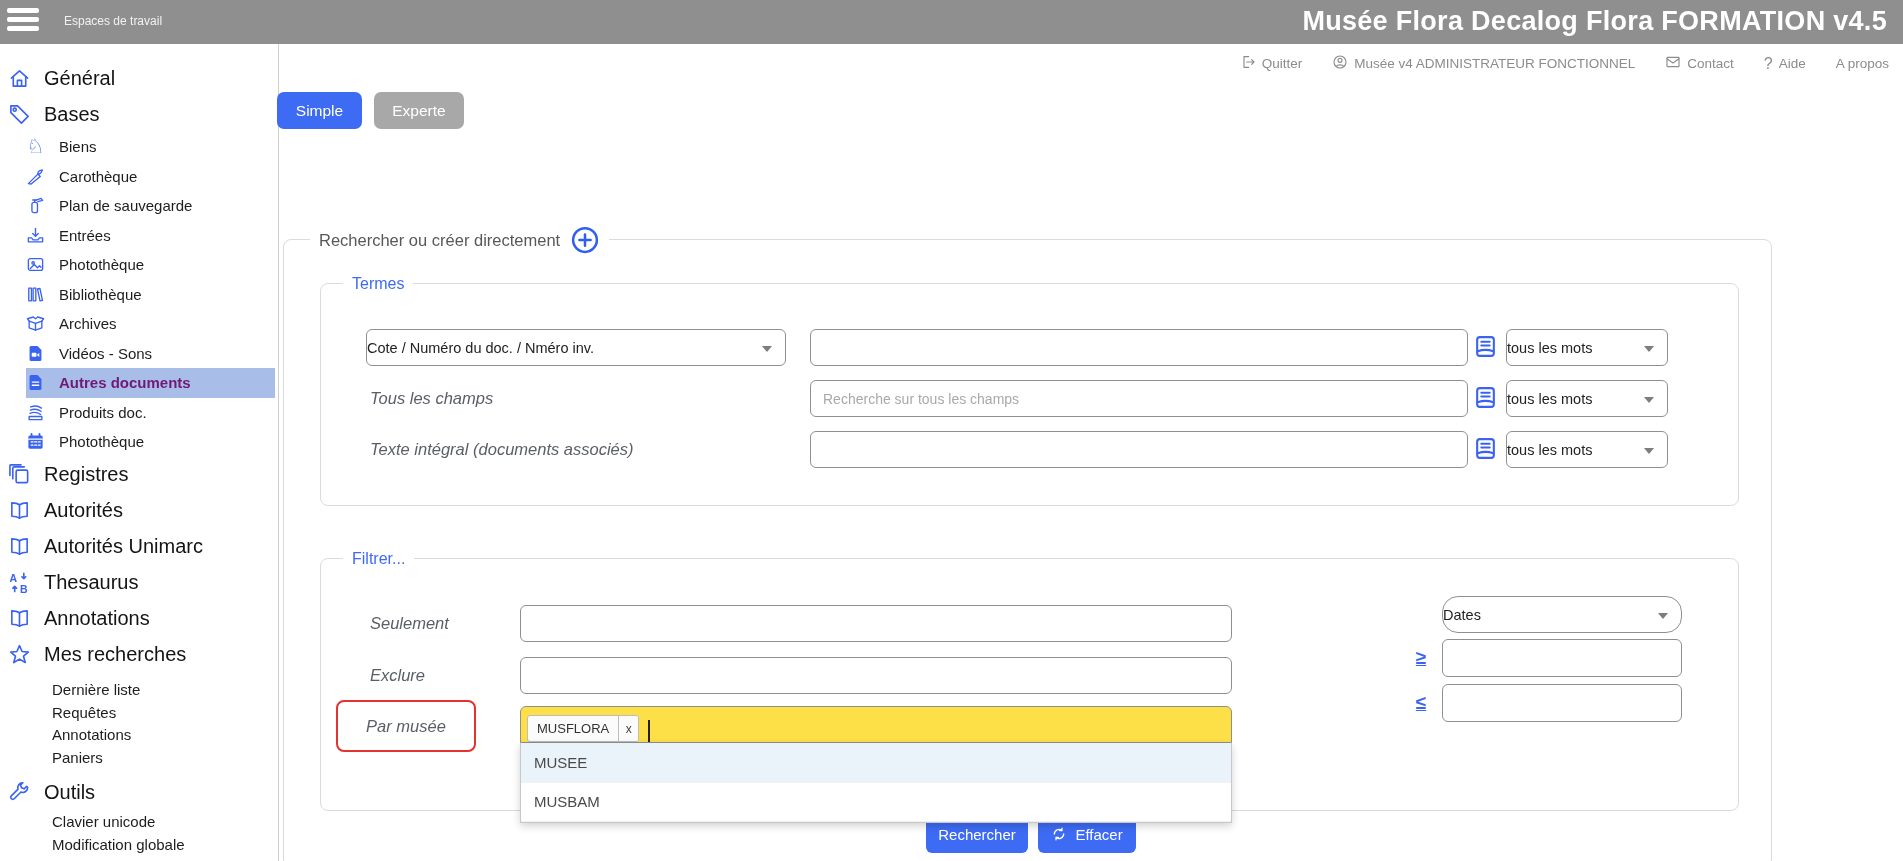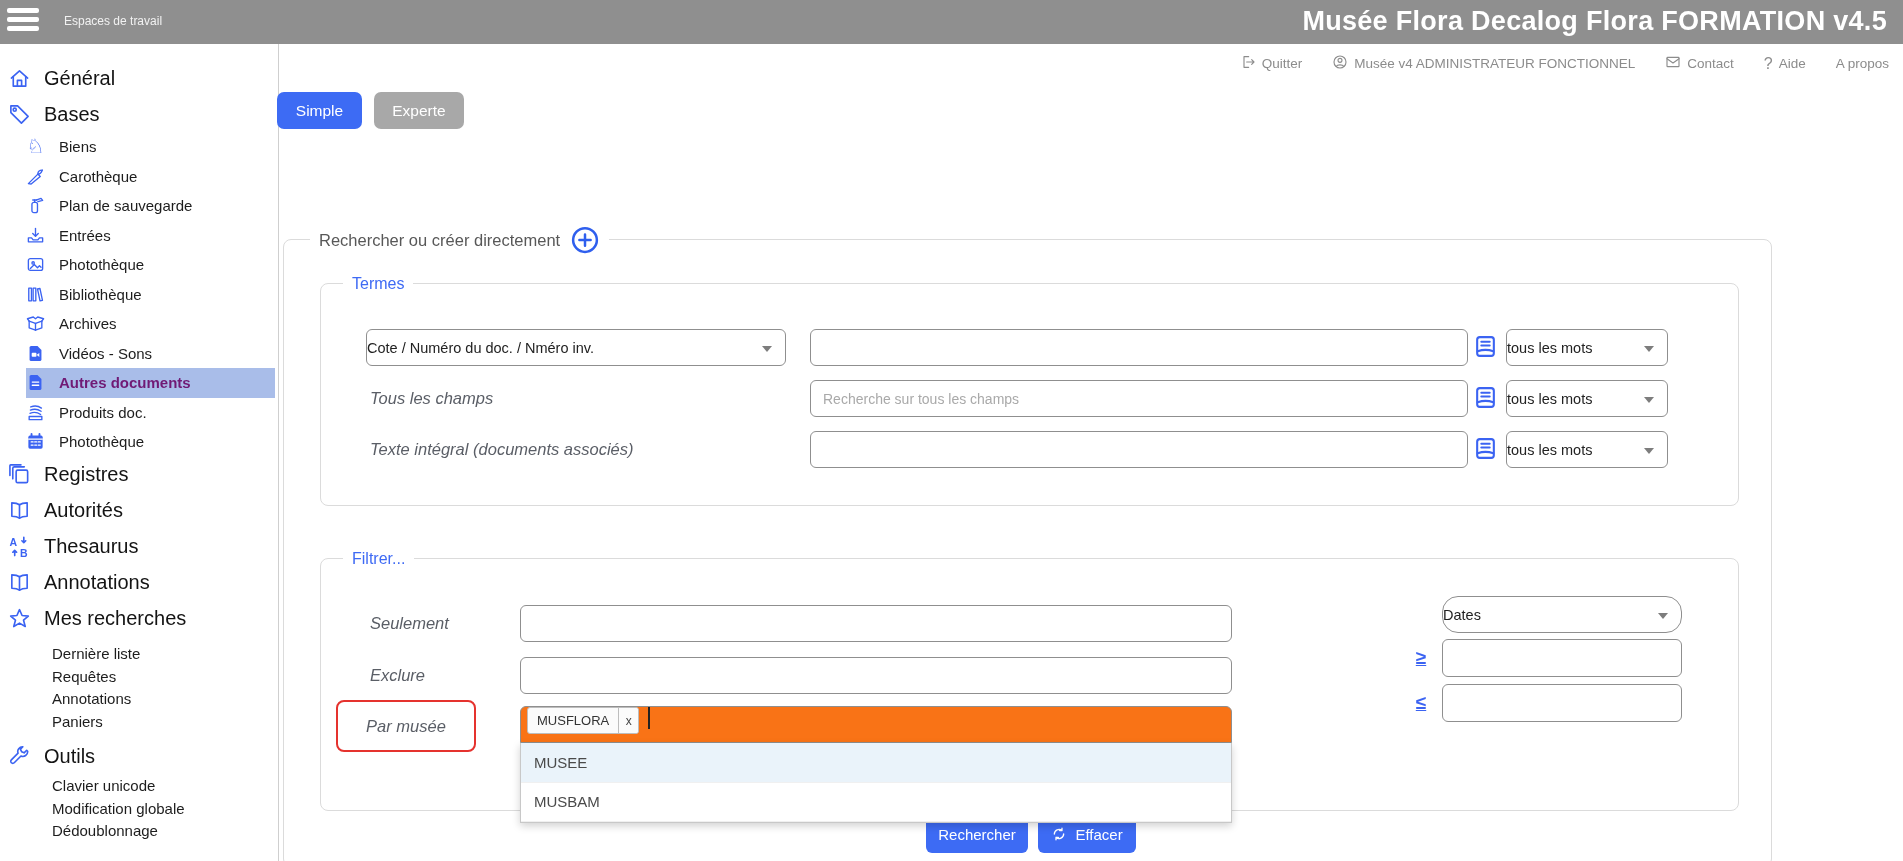--- a/index.html
+++ b/index.html
@@ -66,21 +66,21 @@
   .t-in3  { left:489px; top:147px; width:658px; height:37px; }
   .t-bk3  { left:1152px; top:152px; }
   .t-m3   { left:1185px; top:147px; width:162px; height:37px; }
   
   .f-lbS { left:49px; top:46px; height:37px; }
   .f-inS { left:199px; top:46px; width:712px; height:37px; }
   .f-lbE { left:49px; top:98px; height:37px; }
   .f-inE { left:199px; top:98px; width:712px; height:37px; }
   .redbox { position:absolute; left:15px; top:141px; width:140px; height:52px; border:2px solid #E5322E; border-radius:8px; display:flex; align-items:center; justify-content:center; }
   .redbox .flabel { position:static; }
-  .taginput { position:absolute; left:199px; top:147px; width:712px; height:37px; border:1px solid #8F8F8F; border-radius:6px 6px 0 0; background:#f97316; display:flex; align-items:flex-start; padding:0 6px; }
+  .taginput { position:absolute; left:199px; top:147px; width:712px; height:37px; border:1px solid #8F8F8F; border-radius:6px 6px 0 0; background:#fde047; display:flex; align-items:flex-end; padding:0 6px; }
   .chip { display:flex; align-items:stretch; height:27px; border:1px solid #BDBDBD; border-radius:3px; overflow:hidden; background:#FBFBFB; }
   .chip-label { display:flex; align-items:center; padding:0 9px; font-size:13px; color:#333; }
   .chip-x { display:flex; align-items:center; justify-content:center; width:20px; border-left:1px solid #BDBDBD; font-size:12px; color:#444; cursor:pointer; background:#FBFBFB; }
   .tcursor { width:1.5px; height:22px; background:#222; margin-left:9px; }
   .ddpanel { position:absolute; left:199px; top:184px; width:712px; background:#fff; border:1px solid #C8C8C8; border-top:none; box-shadow:0 3px 8px rgba(0,0,0,.18); z-index:6; }
   .ddopt { height:39.5px; display:flex; align-items:center; padding:0 13px; font-size:15px; color:#4a4a4a; cursor:pointer; border-bottom:1px solid #F0F0F0; }
   .ddopt.hl { background:#EAF3FA; }
   
   .f-dates { left:1121px; top:37px; width:240px; height:37px;border-radius:16px; }
   .cmp { position:absolute; width:34px; text-align:center; color:#3B63F2; font-size:19px; font-weight:bold; text-decoration:underline; }
@@ -248,20 +248,27 @@
           <path d="M2 13 V2.8 A0.8 0.8 0 0 1 2.8 2 H13.5"></path>
         </svg></span>
     <span>Registres</span>
   </div>
   <div class="sb l1">
     <span class="ic"><svg viewBox="0 0 24 24">
           <path d="M12 6 C10 4.5 7 4 4 4 V18 C7 18 10 18.5 12 20 C14 18.5 17 18 20 18 V4 C17 4 14 4.5 12 6 Z"></path>
           <path d="M12 6 V20"></path>
         </svg></span>
     <span>Autorités</span>
+  </div>
+  <div class="sb l1">
+    <span class="ic"><svg viewBox="0 0 24 24">
+          <path d="M12 6 C10 4.5 7 4 4 4 V18 C7 18 10 18.5 12 20 C14 18.5 17 18 20 18 V4 C17 4 14 4.5 12 6 Z"></path>
+          <path d="M12 6 V20"></path>
+        </svg></span>
+    <span>Autorités Unimarc</span>
   </div>
   <div class="sb l1">
     <span class="ic"><svg viewBox="0 0 24 24">
           <text x="1.5" y="11" font-size="11" font-weight="bold" fill="#3B63F2" stroke="none" font-family="Liberation Sans,sans-serif">A</text>
           <text x="12.5" y="22.5" font-size="11" font-weight="bold" fill="#3B63F2" stroke="none" font-family="Liberation Sans,sans-serif">B</text>
           <path d="M16.5 2.5 V8 M16.5 8 L14.5 6 M16.5 8 L18.5 6"></path>
           <path d="M7 21.5 V16 M7 16 L5 18 M7 16 L9 18"></path>
         </svg></span>
     <span>Thesaurus</span>
   </div>

